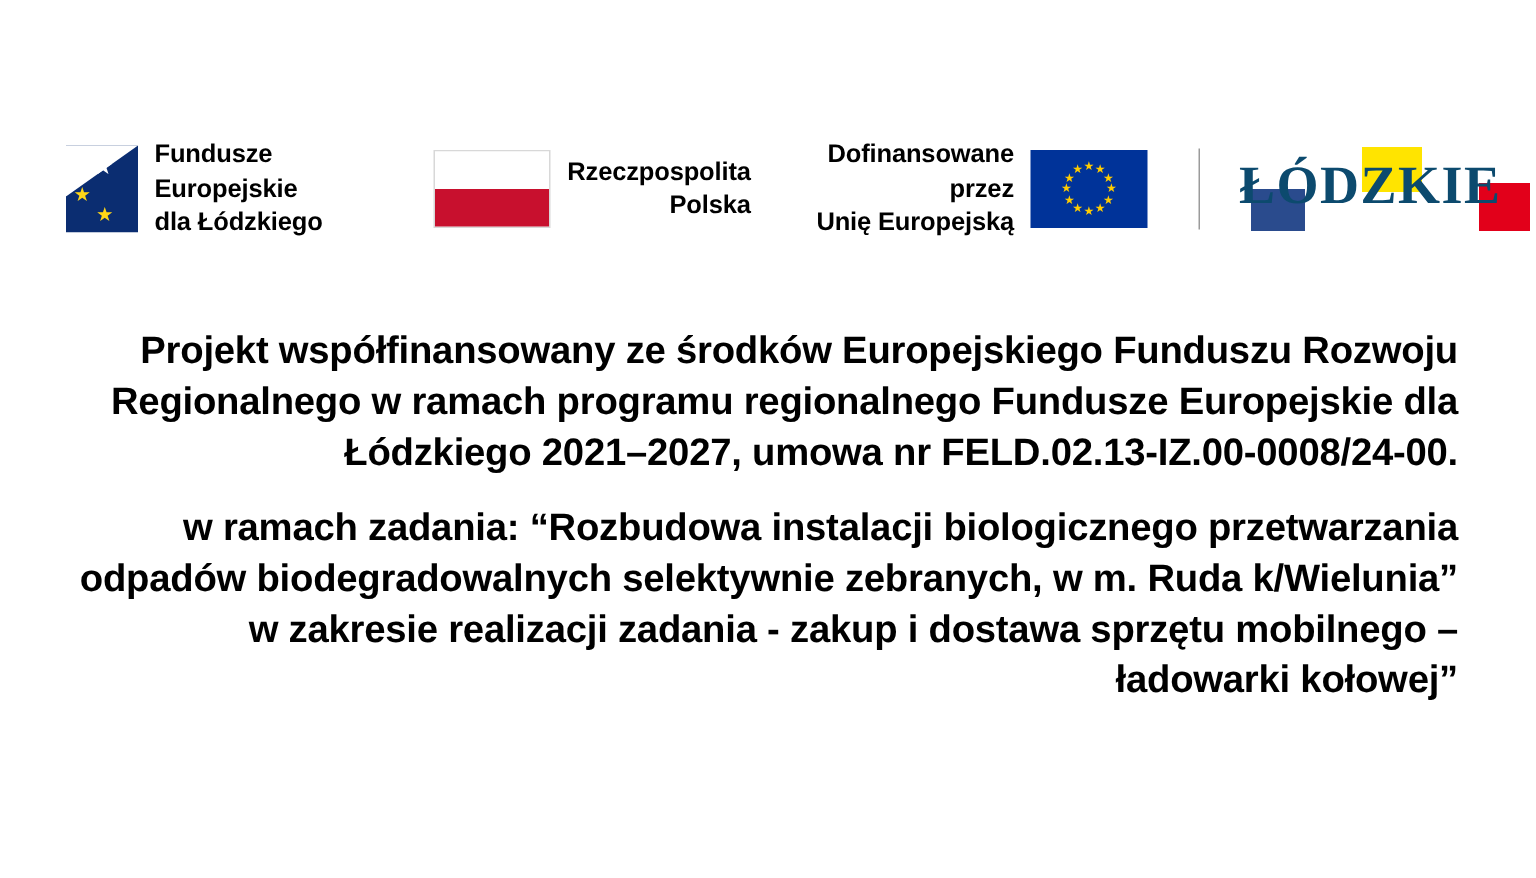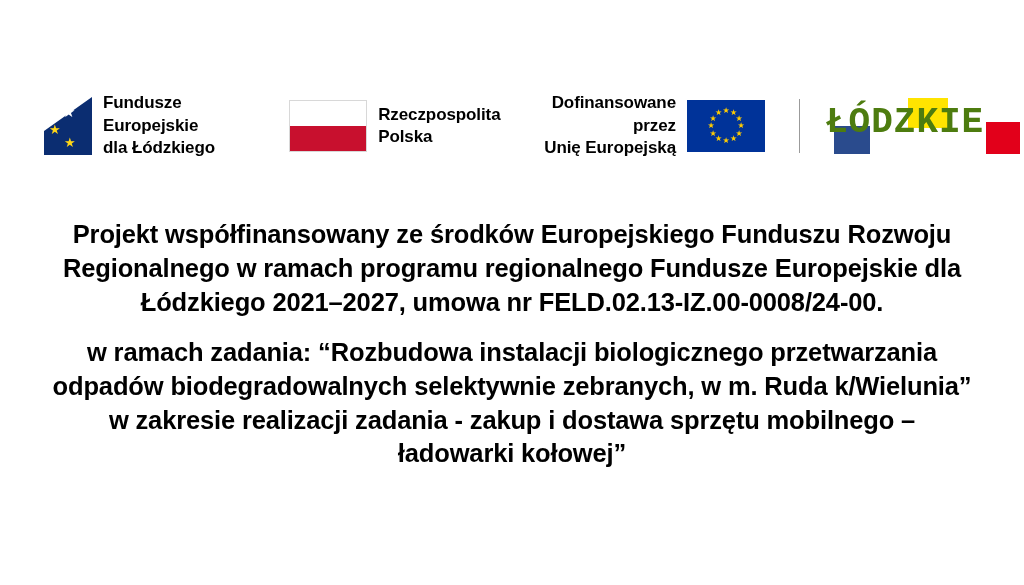--- a/index.html
+++ b/index.html
@@ -149,31 +149,31 @@
     width: 36px; height: 28px;
     background: #2a4b8d;
   }
   .lodzkie .word {
     position: absolute;
     left: 0; top: 6px;
     width: 198px;
     font-size: 36px;
     font-weight: bold;
     letter-spacing: 1px;
-    color: #4d7c0f;
-    font-family: Liberation Mono, monospace;
+    color: #0c4a6e;
+    font-family: Liberation Serif, serif;
   }
 
   
   .content {
     position: absolute;
     top: 218px;
     left: 0;
     width: 1024px;
-    text-align: center;
+    text-align: right;
     padding: 0 52px;
     box-sizing: border-box;
   }
   .para {
     font-size: 25.5px;
     font-weight: bold;
     line-height: 1.33;
     color: #000000;
     letter-spacing: -0.15px;
   }
@@ -191,21 +191,21 @@
         <div class="fe-blue"></div>
         <div class="fe-white-tri"></div>
         <span class="fe-star s1">★</span>
         <span class="fe-star s2">★</span>
         <span class="fe-star s3">★</span>
       </div>
       <div class="logo-text">Fundusze Europejskie
 dla Łódzkiego</div>
     </div>
 
-    <div class="logo-block" style="margin-left:30px;">
+    <div class="logo-block" style="margin-left:30px;text-align:right;">
       <div class="pl-flag">
         <div class="white"></div>
         <div class="red"></div>
       </div>
       <div class="logo-text">Rzeczpospolita
 Polska</div>
     </div>
 
     <div class="logo-block" style="margin-left:28px;">
       <div class="logo-text" style="text-align:right;">Dofinansowane przez

